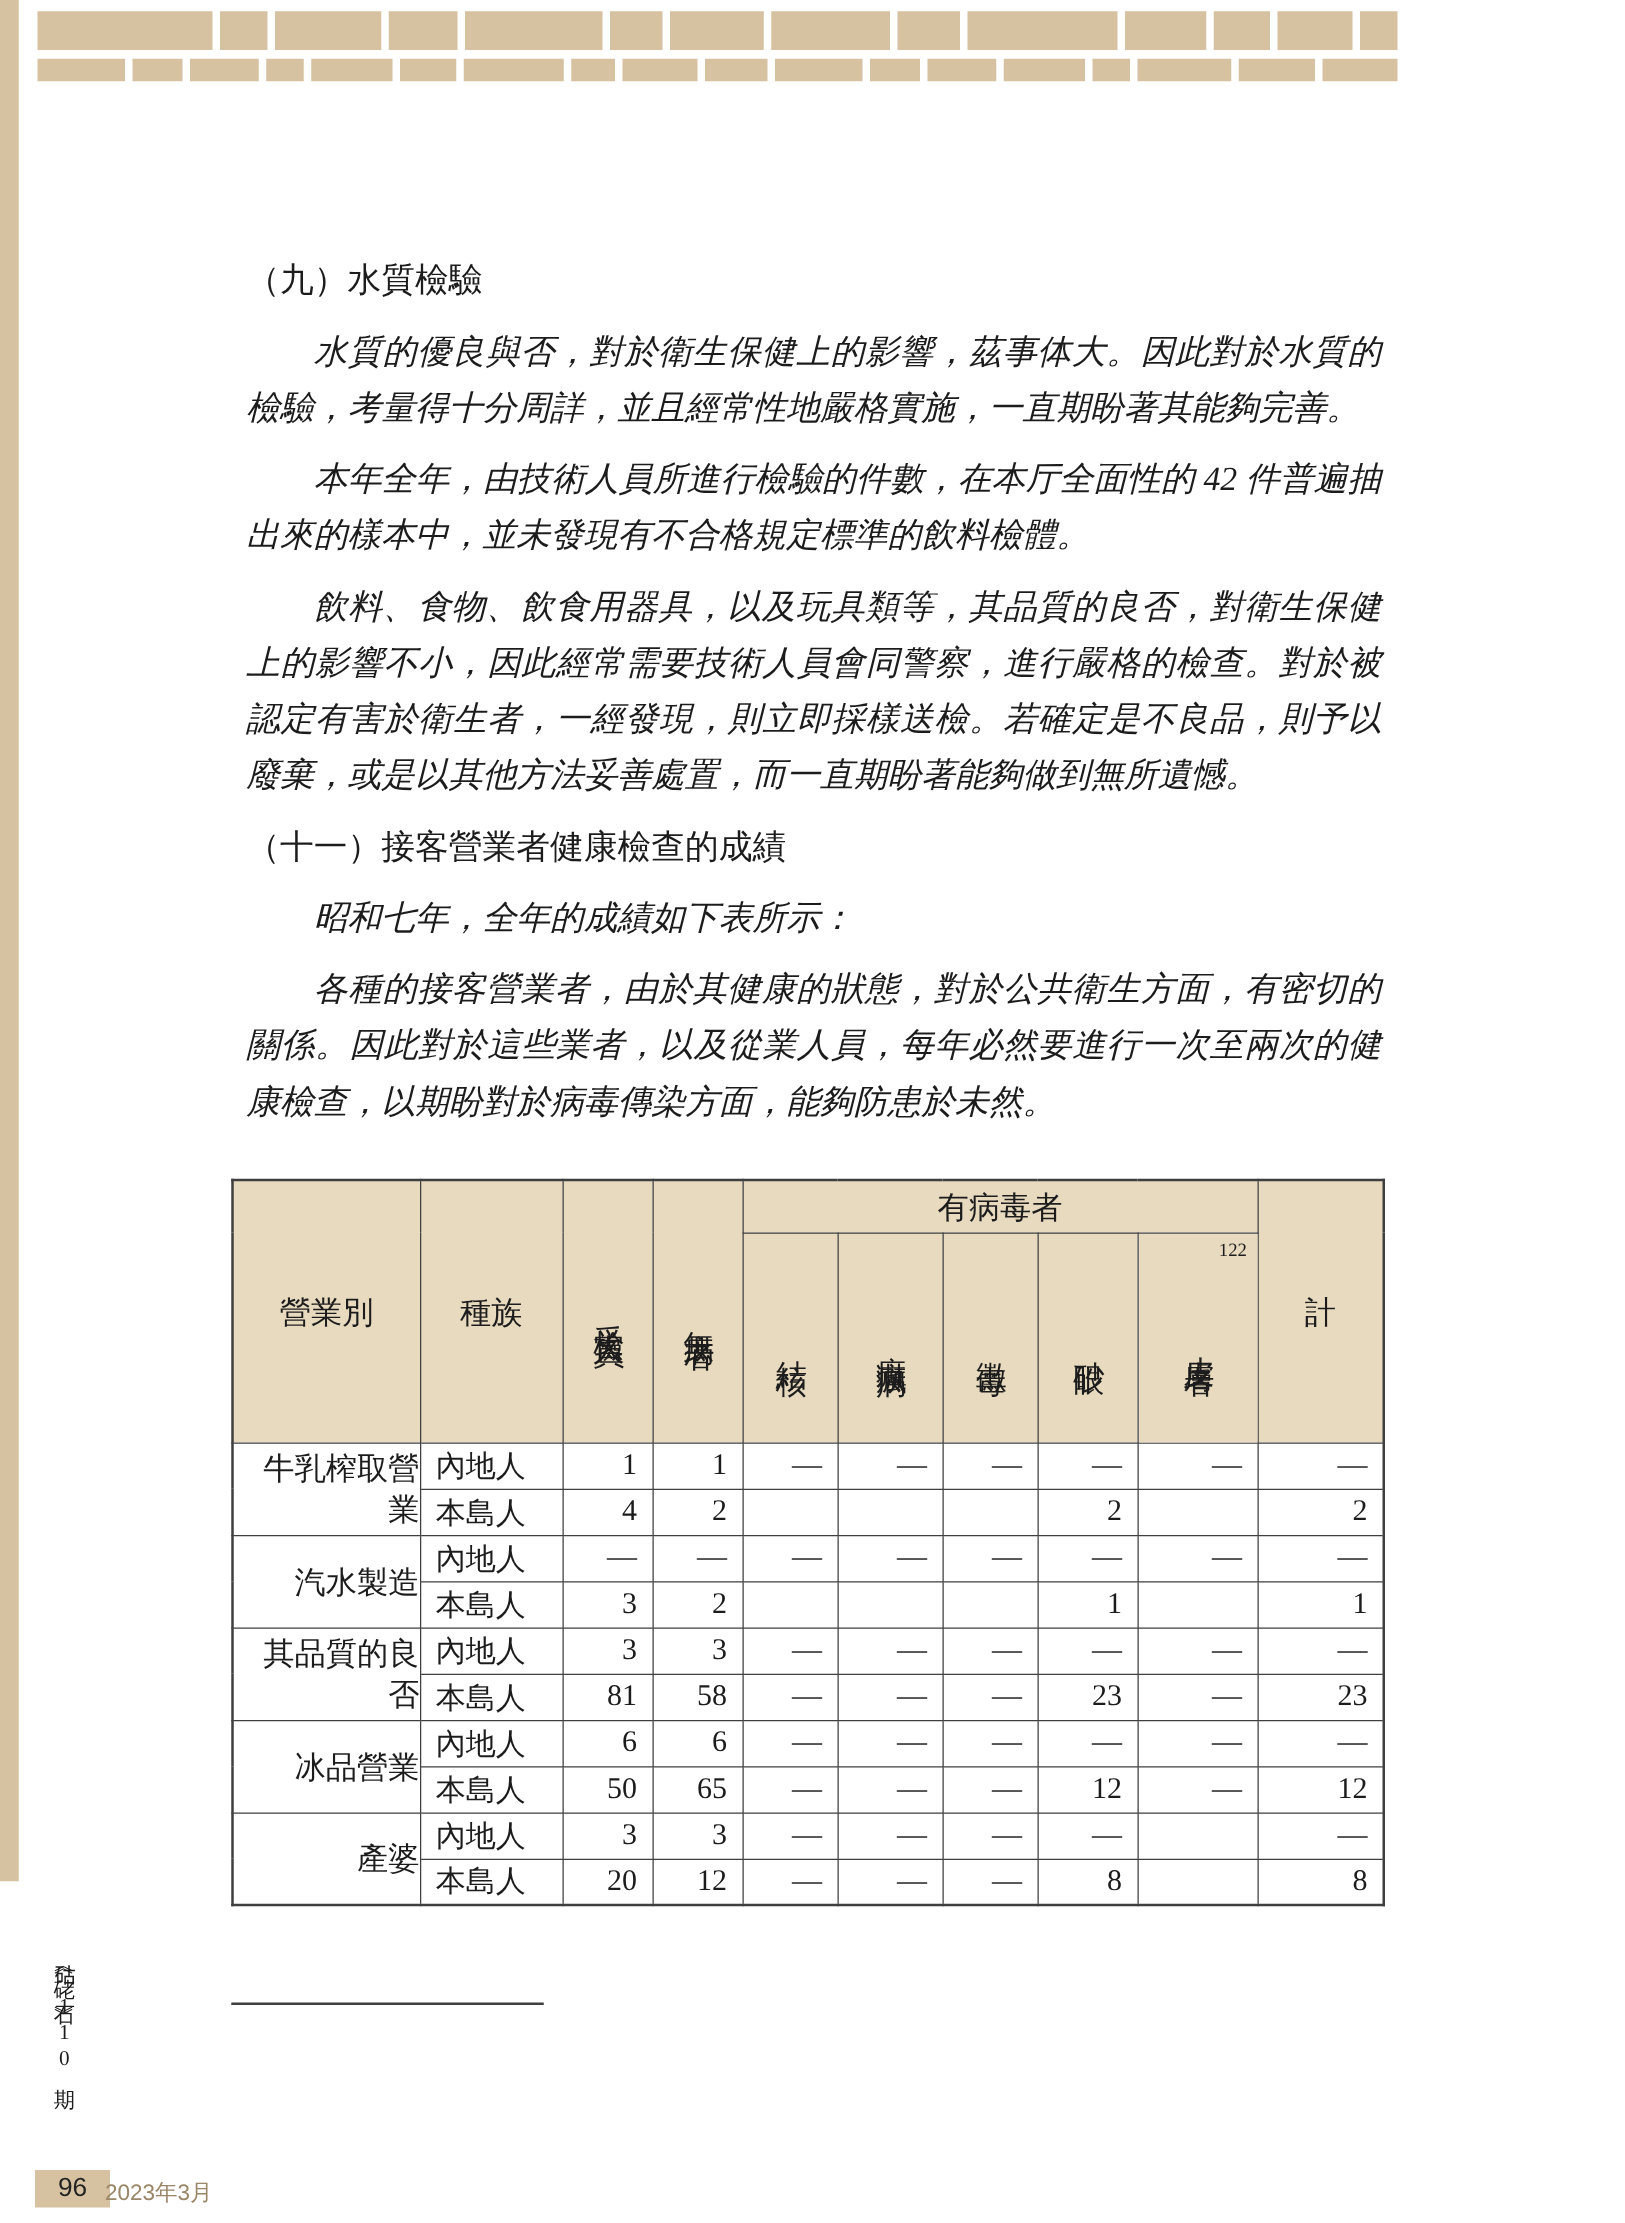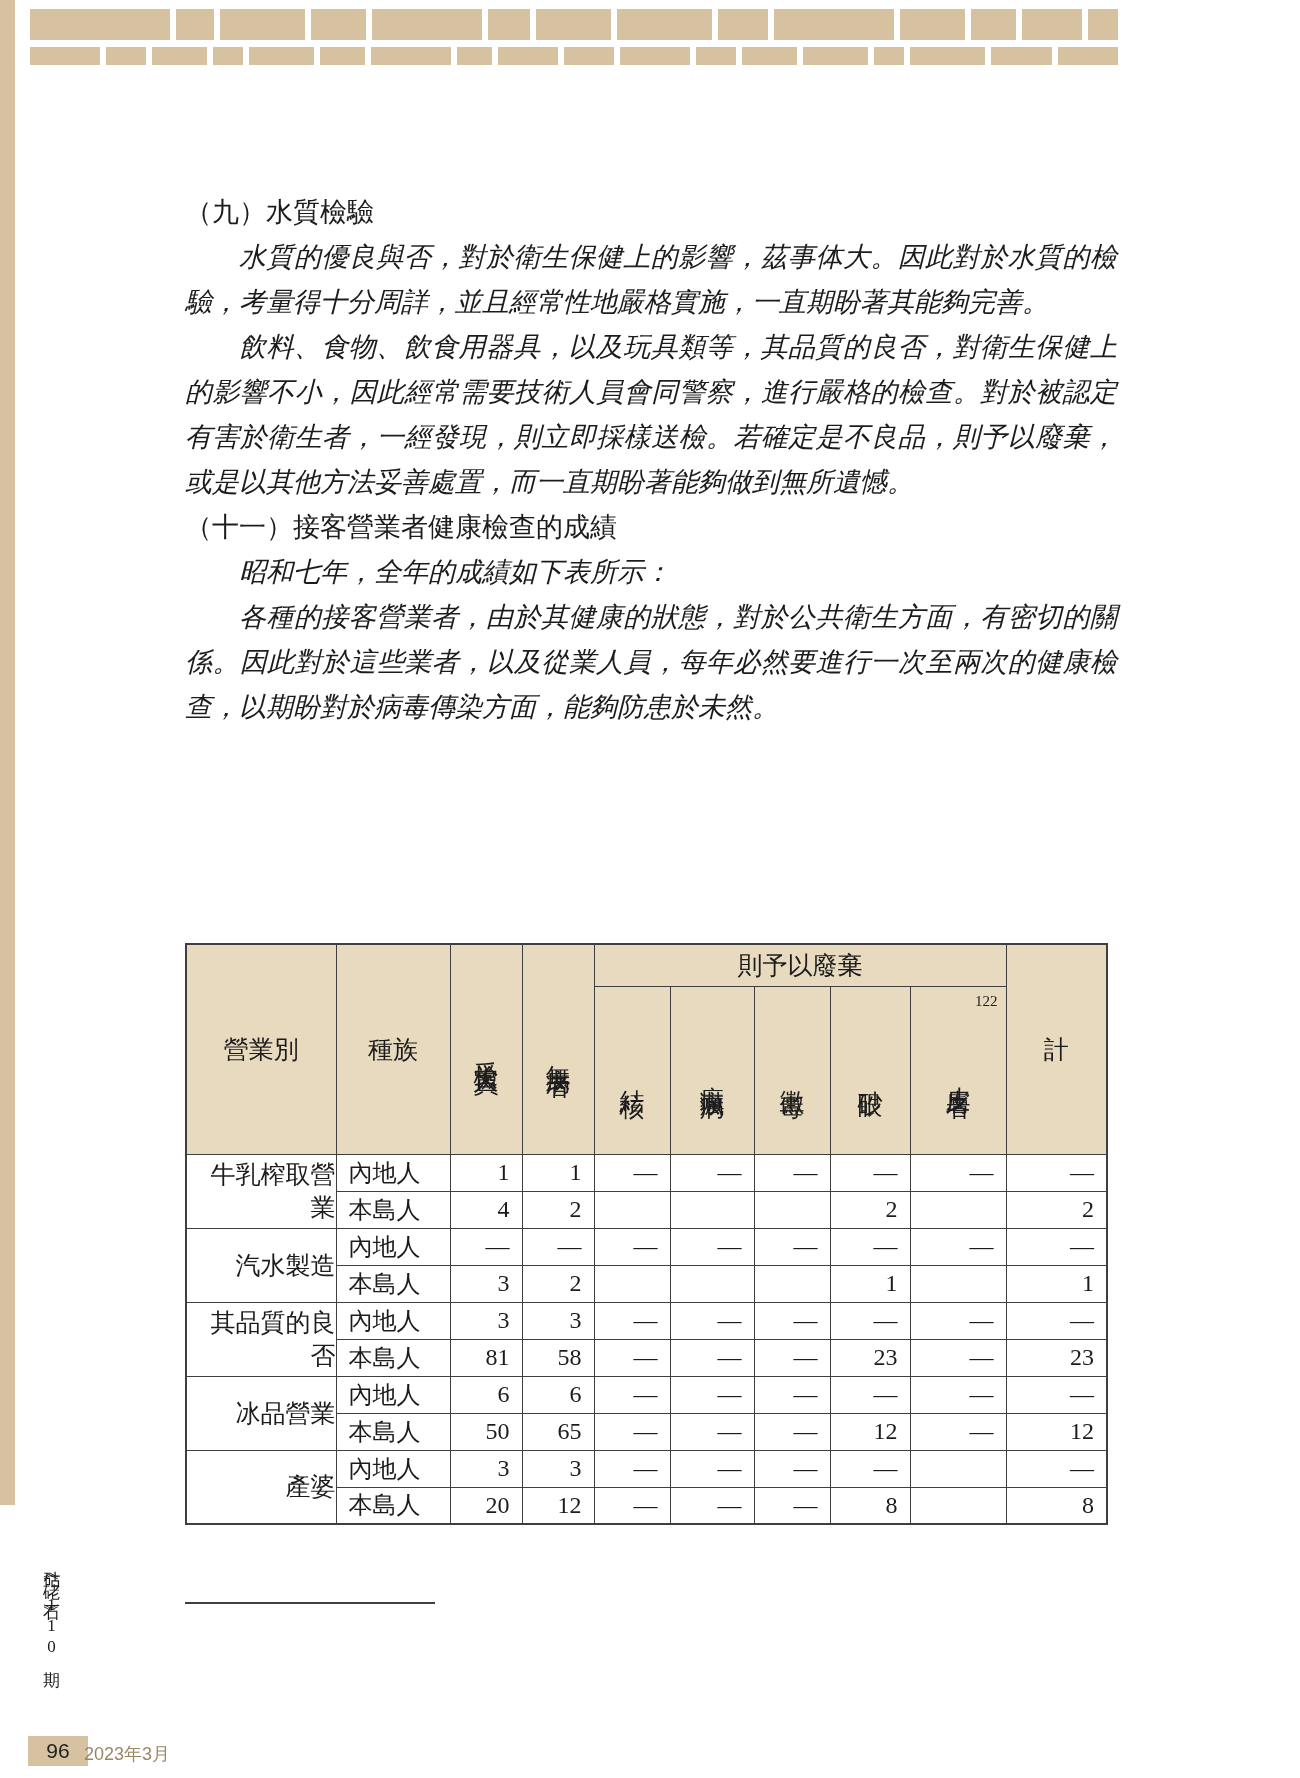--- a/index.html
+++ b/index.html
@@ -13,21 +13,21 @@
   
   .left-strip { position:absolute; left:0; top:0; width:15px; height:1505px; background:var(--tan,#d6c2a0); }
   .banner { position:absolute; left:30px; top:9px; width:1090px; display:flex; flex-direction:column; gap:7px; }
   .banner-row { display:flex; gap:6px; }
   .banner-row.r1 .block { height:31px; }
   .banner-row.r2 .block { height:18px; }
   .banner .block { background:var(--tan,#d6c2a0); flex:0 0 auto; }
 
   
   .body-text { position:absolute; left:185px; top:190px; width:932px; font-size:27px; line-height:45px; text-align:justify; }
-  .body-text p { margin:0; }
+  .body-text p { margin:12px; }
   .body-text p.para { text-indent:2em;font-style:italic; }
 
   
   .health-table { position:absolute; left:185px; top:943px; border-collapse:collapse; table-layout:fixed; border:2px solid var(--border,#3f3f3f); font-size:25px; }
   .health-table th, .health-table td { border:1px solid var(--border,#3f3f3f); padding:0; }
   .health-table thead th { background:var(--header-bg,#e7dabf); font-weight:normal; vertical-align:middle; text-align:center; }
   .health-table tr.group-row { height:42px; }
   .health-table tr.subhead-row { height:168px; }
   .vert { writing-mode:vertical-rl; text-orientation:upright; display:inline-block; letter-spacing:4px; }
   th.skin-cell { position:relative; }
@@ -92,20 +92,21 @@
         <div class="block" style="width: 30px;"></div>
         <div class="block" style="width: 75px;"></div>
         <div class="block" style="width: 61px;"></div>
         <div class="block" style="width: 60px;"></div>
       </div>
   </div>
 
   <div class="body-text">
     <p class="heading">（九）水質檢驗</p>
     <p class="para">水質的優良與否，對於衛生保健上的影響，茲事体大。因此對於水質的檢驗，考量得十分周詳，並且經常性地嚴格實施，一直期盼著其能夠完善。</p>
+    <p class="para">本年全年，由技術人員所進行檢驗的件數，在本厅全面性的 42 件普遍抽出來的樣本中，並未發現有不合格規定標準的飲料檢體。</p>
     <p class="para">飲料、食物、飲食用器具，以及玩具類等，其品質的良否，對衛生保健上的影響不小，因此經常需要技術人員會同警察，進行嚴格的檢查。對於被認定有害於衛生者，一經發現，則立即採樣送檢。若確定是不良品，則予以廢棄，或是以其他方法妥善處置，而一直期盼著能夠做到無所遺憾。</p>
     <p class="heading">（十一）接客營業者健康檢查的成績</p>
     <p class="para">昭和七年，全年的成績如下表所示：</p>
     <p class="para">各種的接客營業者，由於其健康的狀態，對於公共衛生方面，有密切的關係。因此對於這些業者，以及從業人員，每年必然要進行一次至兩次的健康檢查，以期盼對於病毒傳染方面，能夠防患於未然。</p>
   </div>
 
   <table class="health-table">
     <colgroup>
       <col style="width:150px">
         <col style="width:114px">
@@ -117,21 +118,21 @@
         <col style="width:80px">
       <col style="width:96px">
         <col style="width:101px">
     </colgroup>
     <thead>
       <tr class="group-row">
         <th rowspan="2"><span>營業別</span></th>
         <th rowspan="2"><span>種族</span></th>
         <th rowspan="2"><span class="vert">受檢人員</span></th>
         <th rowspan="2"><span class="vert">無病者</span></th>
-        <th colspan="5"><span>則予以廢棄</span></th>
+        <th colspan="5"><span>有病毒者</span></th>
         <th rowspan="2"><span>計</span></th>
       </tr>
       <tr class="subhead-row">
         <th><span class="vert">結核</span></th>
         <th><span class="vert">痲瘋病</span></th>
         <th><span class="vert">黴毒</span></th>
         <th><span class="vert">砂眼</span></th>
         <th class="skin-cell">
           <span class="sup-ref">122</span>
           <span class="vert">皮膚者</span>

